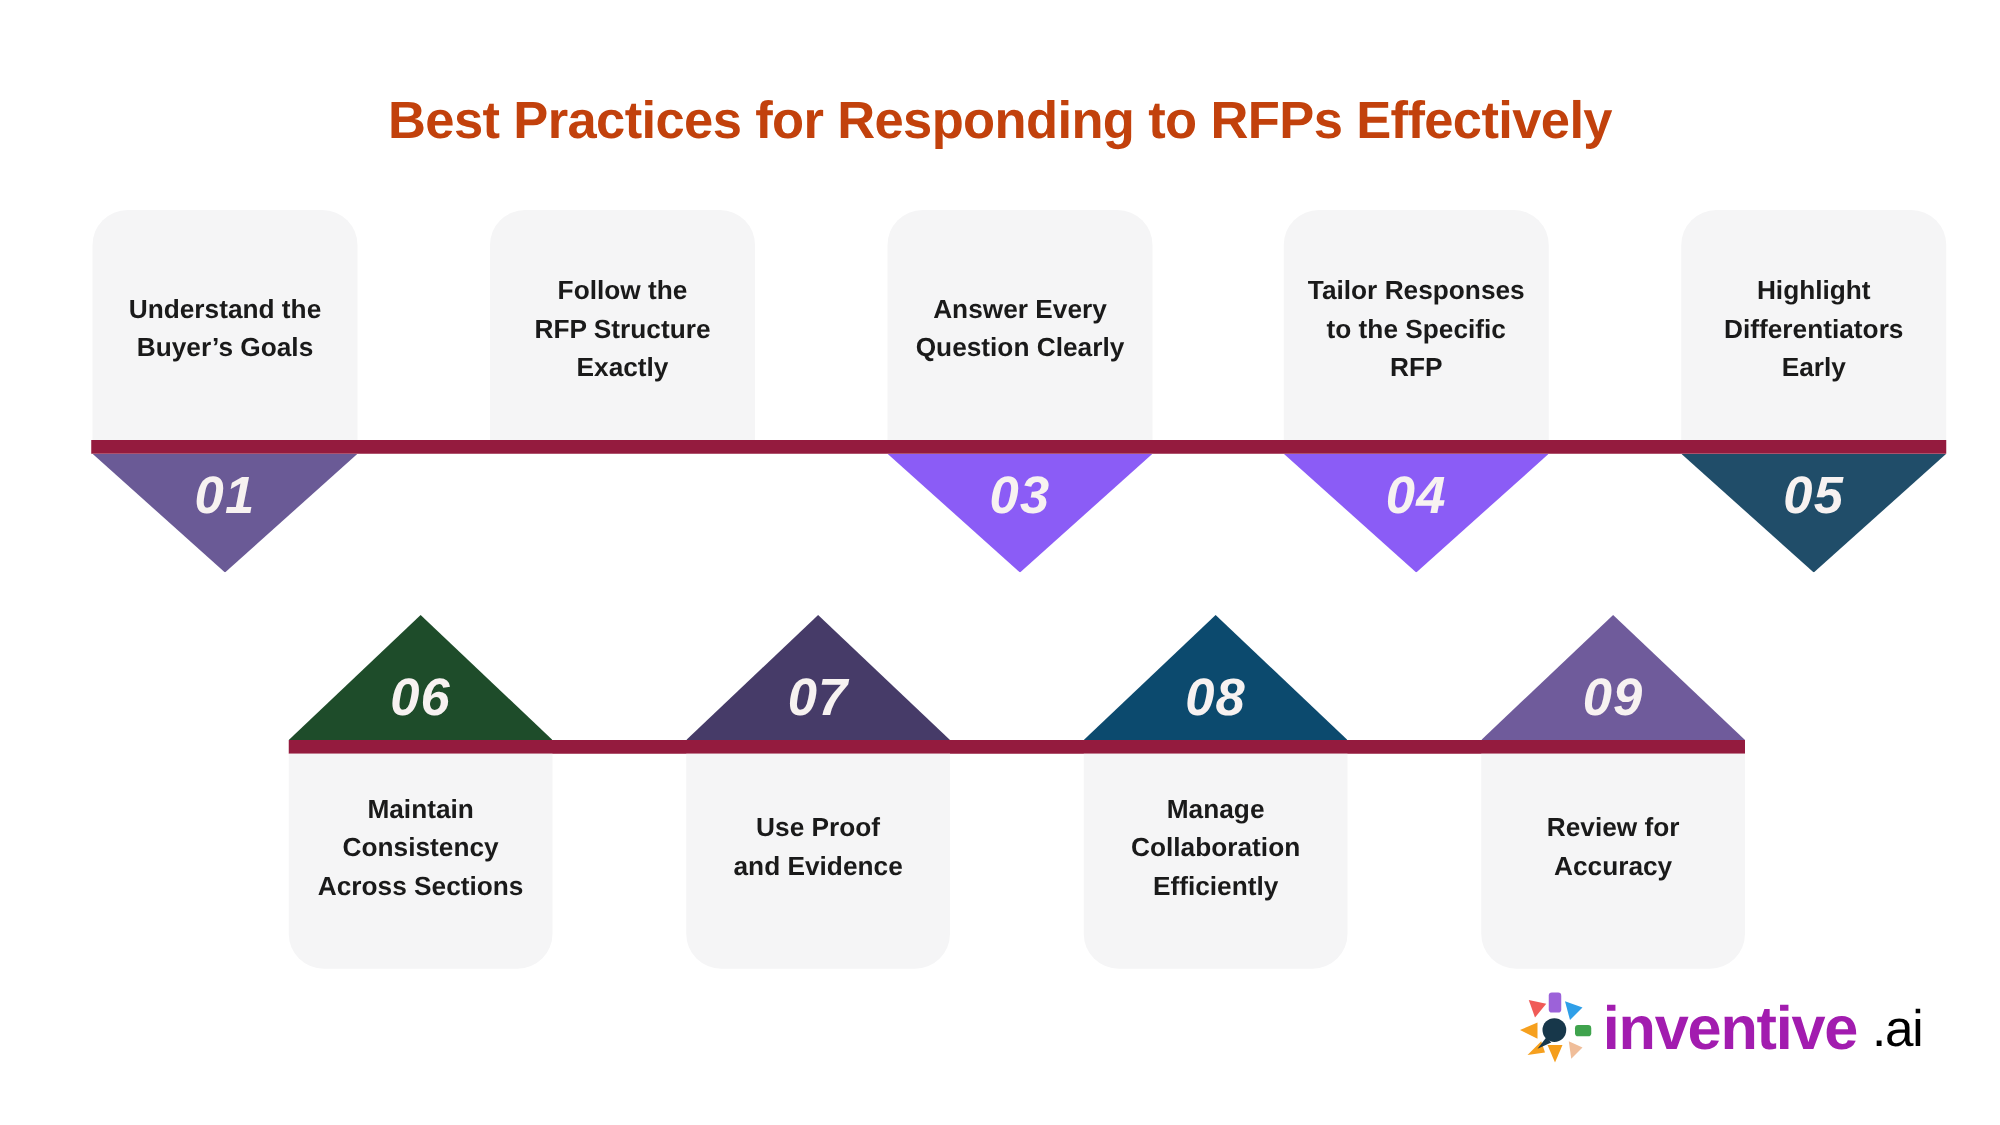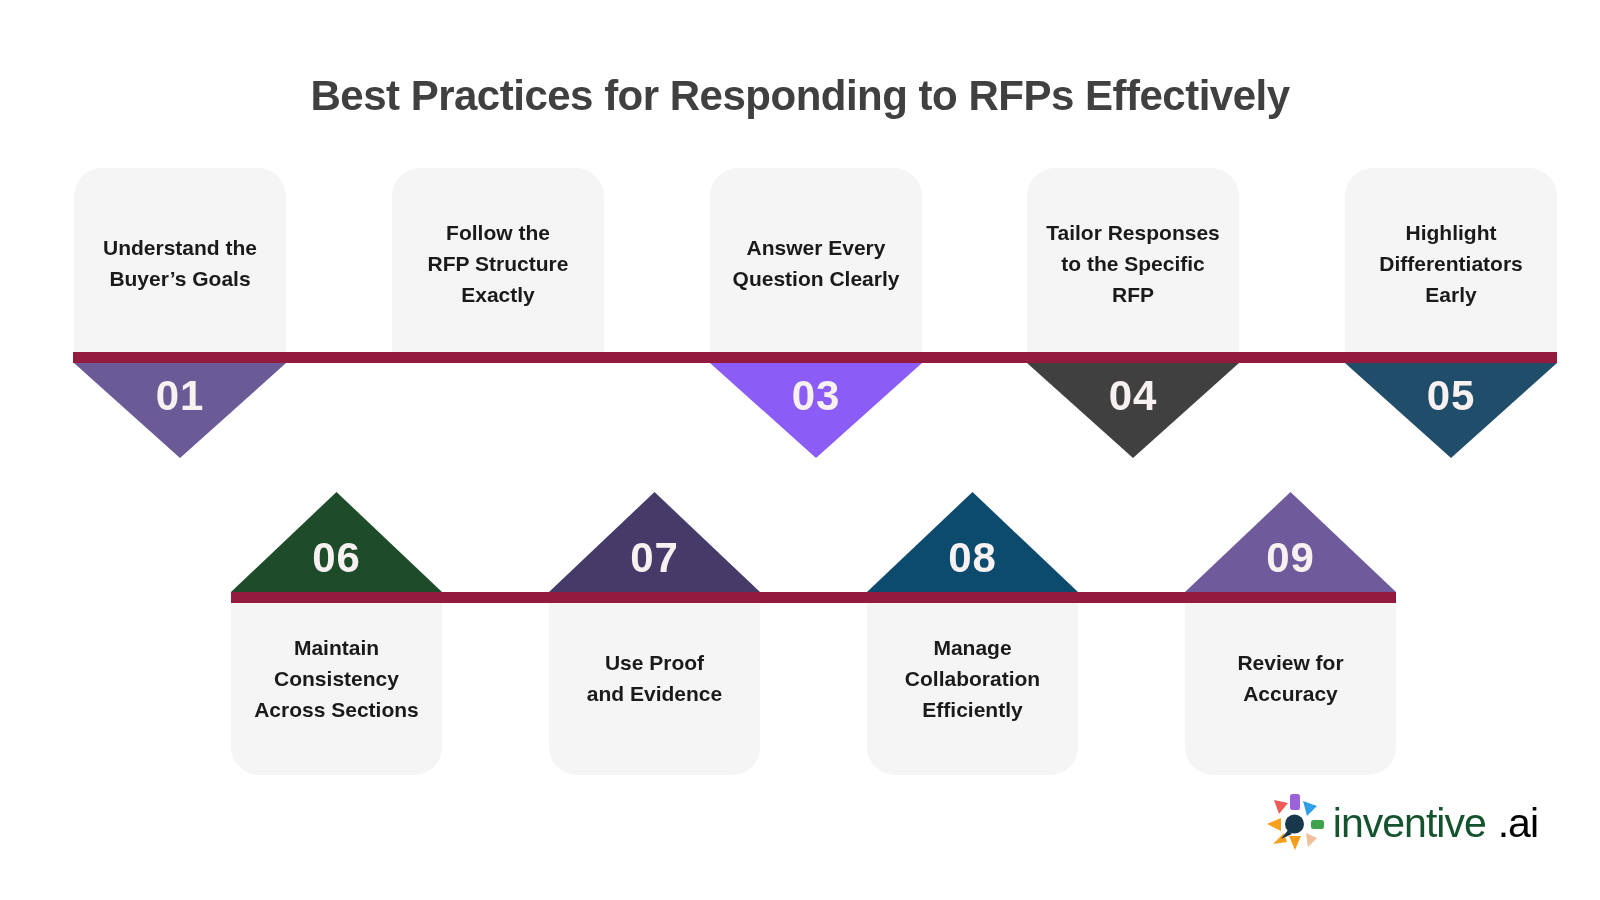--- a/index.html
+++ b/index.html
@@ -2,57 +2,57 @@
 <html><head>
 <meta charset="utf-8">
 <style>
   html,body{margin:0;padding:0;background:#ffffff;}
   .canvas{
     position:relative;width:1600px;height:900px;overflow:hidden;background:#ffffff;
     font-family:"Liberation Sans","DejaVu Sans",sans-serif;
   }
   .title{
     position:absolute;top:72px;left:0;right:0;text-align:center;
-    font-size:42px;font-weight:800;color:#404040;letter-spacing:-0.5px;
+    font-size:42px;font-weight:800;color:#c2410c;letter-spacing:-0.5px;
   }
   .bar{position:absolute;height:11px;}
   #bar-top{left:73px;top:352px;width:1484px;}
   #bar-bottom{left:231px;top:592px;width:1165px;}
   .item{position:absolute;width:212px;}
   .item.top{top:168px;}
   .item.bottom{top:492px;}
   .item.bottom{width:211px;}
   .card{
     background:#F5F5F6;display:flex;align-items:center;justify-content:center;
   }
   .card-top{height:184px;border-radius:28px 28px 0 0;padding-top:6px;box-sizing:border-box;}
   .card-bottom{height:172px;border-radius:0 0 28px 28px;margin-top:11px;padding-bottom:22px;box-sizing:border-box;}
   .card-label{
     white-space:pre-line;text-align:center;font-size:21px;line-height:31px;
     font-weight:700;color:#1a1a1a;
   }
   .tri{
-    display:flex;justify-content:center;box-sizing:border-box;
+    display:flex;justify-content:center;box-sizing:border-box;font-style:italic;
   }
   .tri-down{
     height:95px;margin-top:11px;
     clip-path:polygon(0 0,100% 0,50% 100%);
     align-items:flex-start;padding-top:9px;
   }
   .tri-up{
     height:100px;
     clip-path:polygon(50% 0,100% 100%,0 100%);
     align-items:flex-end;padding-bottom:10px;
   }
   .num{font-size:42px;font-weight:800;color:#F7F2F1;letter-spacing:1px;}
   .logo{
     position:absolute;right:62px;top:791px;display:flex;align-items:center;
   }
   .logo-icon{width:64px;height:64px;margin-right:6px;}
-  .logo-name{font-size:41px;font-weight:400;color:#14532d;letter-spacing:-1px;}
+  .logo-name{font-size:49px;font-weight:700;color:#a21caf;letter-spacing:-1px;}
   .logo-suffix{font-size:41px;font-weight:400;color:#000000;letter-spacing:-1px;margin-left:12px;}
 </style>
 </head>
 <body>
 
 <div class="canvas">
 
   <div class="title">Best Practices for Responding to RFPs Effectively</div>
 
   <div class="bar" id="bar-top" style="background: rgb(148, 27, 62);"></div>
@@ -85,21 +85,21 @@
       <span class="num">03</span>
     </div>
   </div>
 
   <div class="item top" style="left:1027px">
     <div class="card card-top">
       <div class="card-label">Tailor Responses
 to the Specific
 RFP</div>
     </div>
-    <div class="tri tri-down" style="background: #404040;">
+    <div class="tri tri-down" style="background: #8b5cf6;">
       <span class="num">04</span>
     </div>
   </div>
 
   <div class="item top" style="left:1345px">
     <div class="card card-top">
       <div class="card-label">Highlight
 Differentiators
 Early</div>
     </div>

